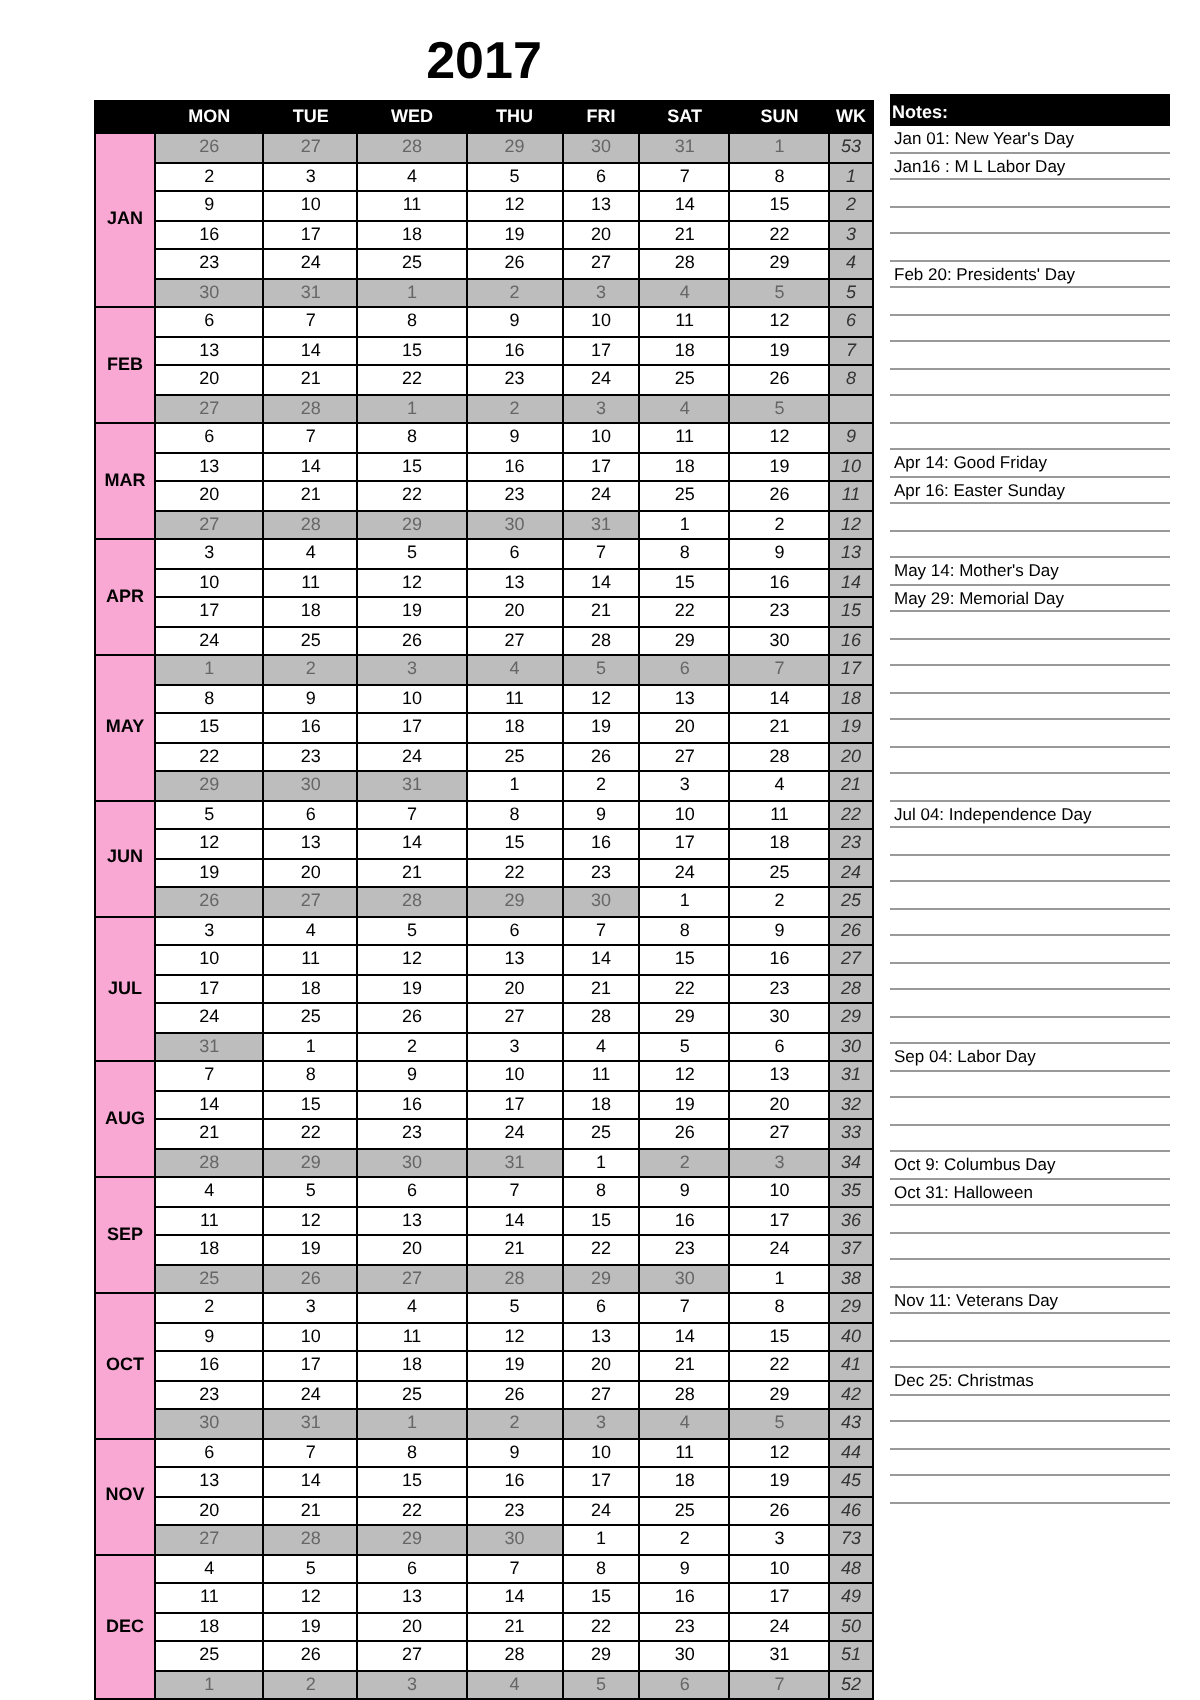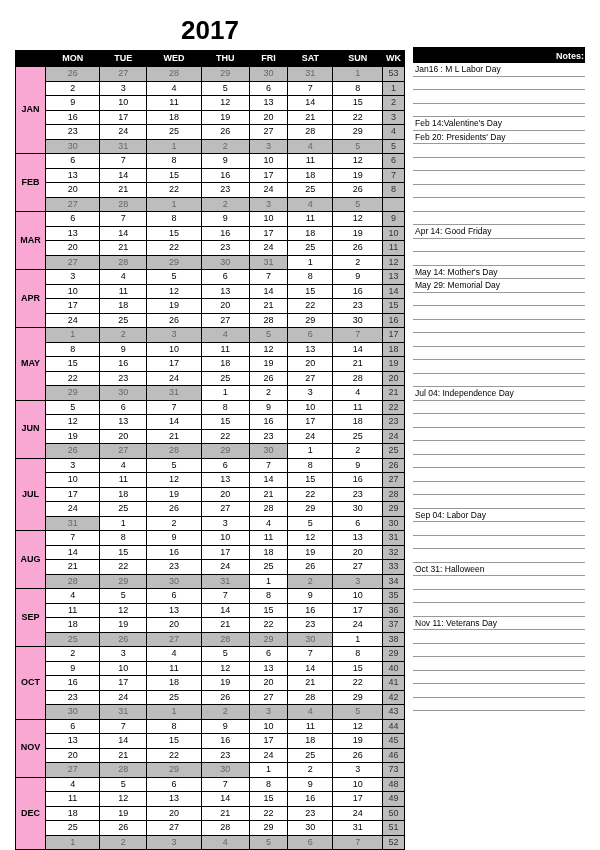--- a/index.html
+++ b/index.html
@@ -7,20 +7,21 @@
     margin: 0;
     padding: 15px;
     font-family: Arial, sans-serif;
     font-size: 9px;
     background: #fff;
     width: 600px;
   }
   .wrap {
     display: flex;
     gap: 8px;
+    margin-left: 32px;
   }
   .cal-col {
     flex: 0 0 390px;
   }
   .notes-col {
     flex: 1;
   }
   .year {
     font-size: 26px;
     font-weight: bold;
@@ -45,28 +46,28 @@
     color: #fff;
     font-weight: bold;
     height: 16px;
     font-size: 9px;
   }
   .mcol { width: 30px; font-weight: bold; }
   .wkcol { width: 22px; }
   .shade { background: #bdbdbd; color: #666; }
   td.fri { border-right: 2px solid #000; }
   th.fri { border-right: 2px solid #000; }
-  td.wk { background: #bdbdbd; color:#333; border-left: 2px solid #000;}
+  td.wk { background: #bdbdbd; color:#333; border-left: 2px solid #000; font-style: italic;}
   th.wk { border-left: 2px solid #000;}
   td.monthlbl { font-weight: bold; background:#f9a8d4; }
   .notes-head {
     background: #000;
     color: #fff;
     font-weight: bold;
-    text-align: right;
+    text-align: left;
     height: 16px;
     line-height: 16px;
     font-size: 9px;
     margin-top: 32px;
     border: 1px solid #000;
   }
   .note-line {
     border-bottom: 1px solid #999;
     height: 13.5px;
     line-height: 13.5px;
@@ -648,33 +649,34 @@
             <td class="shade">6</td>
             <td class="shade">7</td>
             <td class="wk wkcol">52</td>
           </tr>
         </tbody>
     </table>
   </div>
   <div class="notes-col">
     <div class="notes-head">Notes:</div>
     <div id="notes-body">
+        <div class="note-line">Jan 01: New Year's Day</div>
         <div class="note-line">Jan16 : M L Labor Day</div>
         <div class="note-line"></div>
         <div class="note-line"></div>
         <div class="note-line"></div>
-        <div class="note-line">Feb 14:Valentine's Day</div>
         <div class="note-line">Feb 20: Presidents' Day</div>
         <div class="note-line"></div>
         <div class="note-line"></div>
         <div class="note-line"></div>
         <div class="note-line"></div>
         <div class="note-line"></div>
         <div class="note-line"></div>
         <div class="note-line">Apr 14: Good Friday</div>
+        <div class="note-line">Apr 16: Easter Sunday</div>
         <div class="note-line"></div>
         <div class="note-line"></div>
         <div class="note-line">May 14: Mother's Day</div>
         <div class="note-line">May 29: Memorial Day</div>
         <div class="note-line"></div>
         <div class="note-line"></div>
         <div class="note-line"></div>
         <div class="note-line"></div>
         <div class="note-line"></div>
         <div class="note-line"></div>
@@ -685,26 +687,28 @@
         <div class="note-line"></div>
         <div class="note-line"></div>
         <div class="note-line"></div>
         <div class="note-line"></div>
         <div class="note-line"></div>
         <div class="note-line"></div>
         <div class="note-line">Sep 04: Labor Day</div>
         <div class="note-line"></div>
         <div class="note-line"></div>
         <div class="note-line"></div>
+        <div class="note-line">Oct 9: Columbus Day</div>
         <div class="note-line">Oct 31: Halloween</div>
         <div class="note-line"></div>
         <div class="note-line"></div>
         <div class="note-line"></div>
         <div class="note-line">Nov 11: Veterans Day</div>
         <div class="note-line"></div>
         <div class="note-line"></div>
+        <div class="note-line">Dec 25: Christmas</div>
         <div class="note-line"></div>
         <div class="note-line"></div>
         <div class="note-line"></div>
         <div class="note-line"></div>
       </div>
   </div>
 </div>
 
 </body></html>

